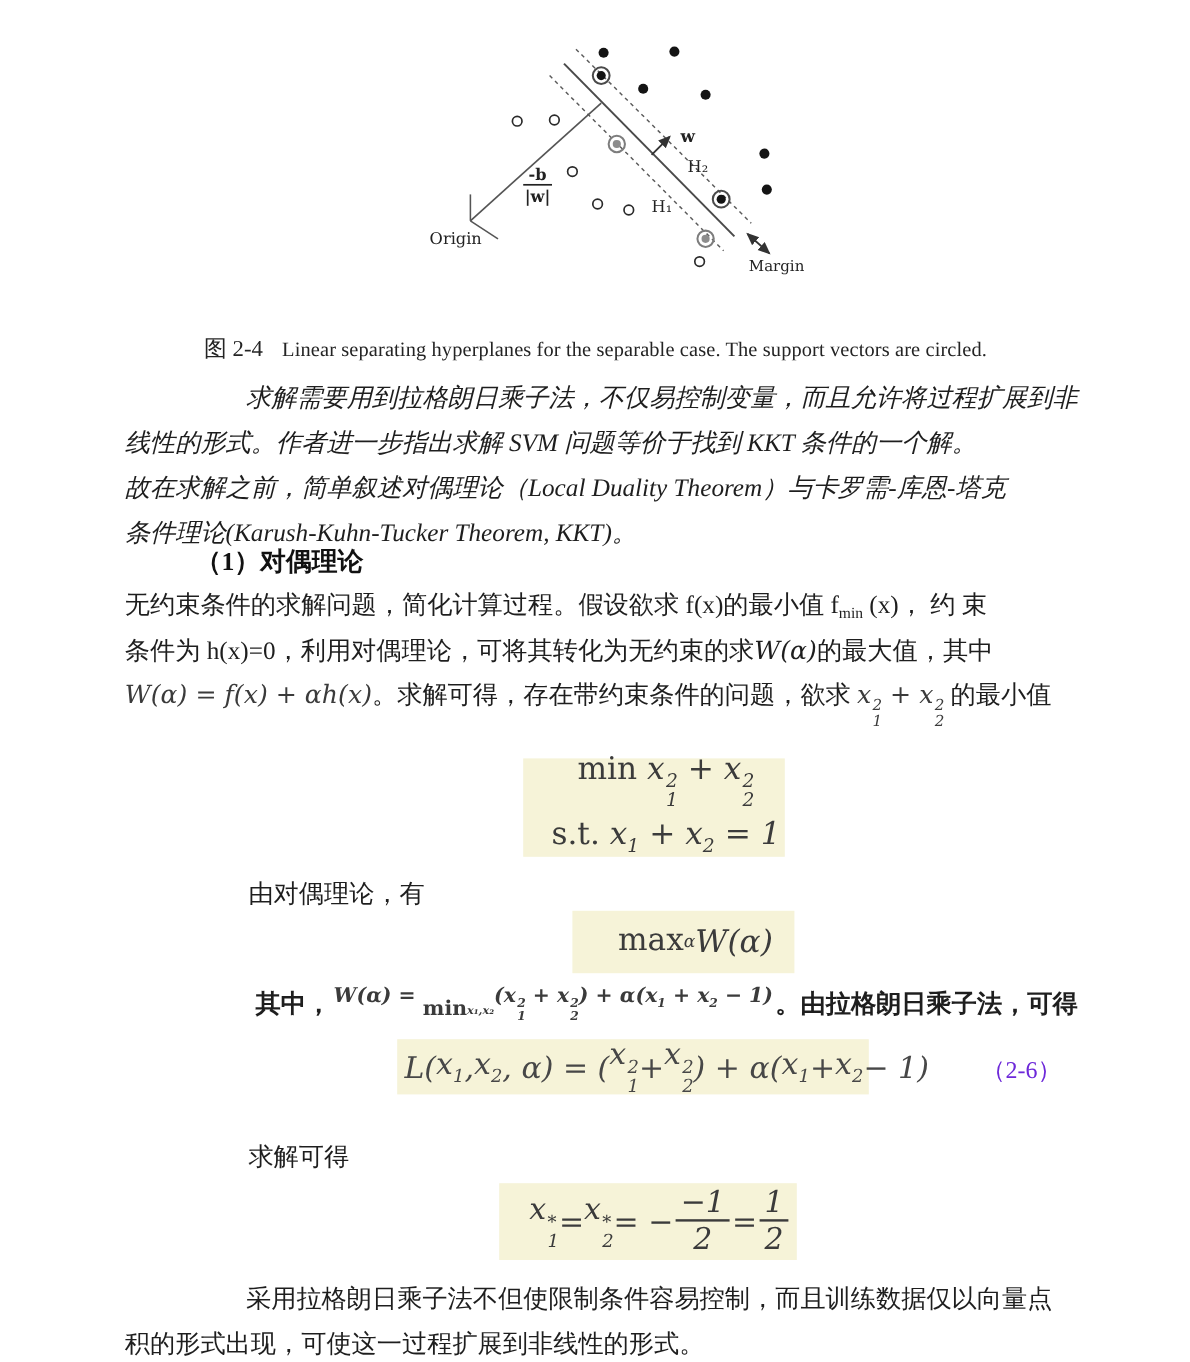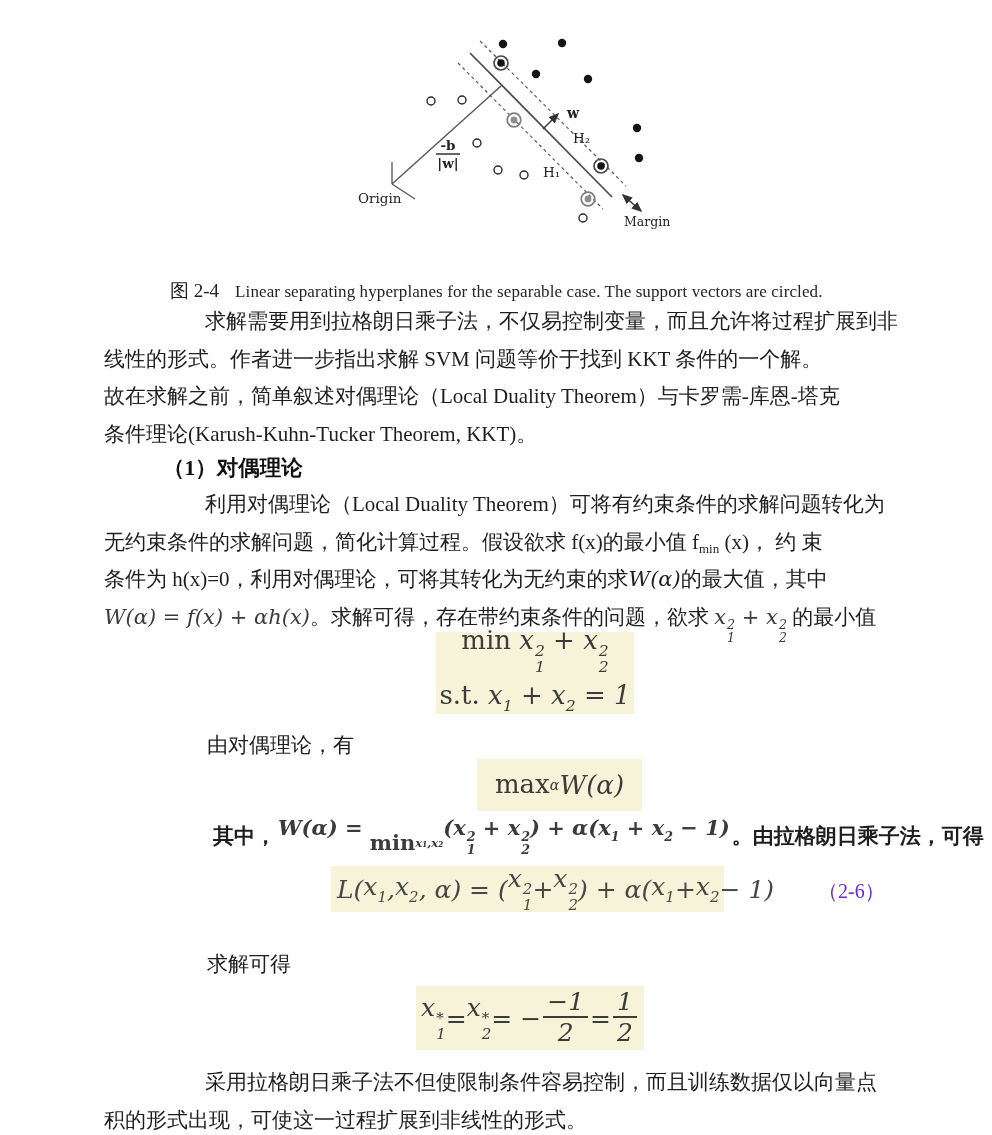--- a/index.html
+++ b/index.html
@@ -17,21 +17,21 @@
   .para{position:absolute;left:104px;width:810px;font-size:21px;color:#1e1e1e;}
   .pline{height:37.5px;line-height:37.5px;white-space:nowrap;}
   .ind{text-indent:101px;}
   .lead{position:absolute;left:207px;font-size:21px;line-height:26px;white-space:nowrap;color:#1e1e1e;}
   .heading{position:absolute;left:163px;top:453px;font-size:21.5px;font-weight:bold;color:#111;white-space:nowrap;}
   sub.fsub{font-size:13px;vertical-align:-4px;letter-spacing:0;}
   .wit{font-style:italic;font-family:"DejaVu Serif",serif;}
 
   
   .fx{font-family:"DejaVu Serif","Liberation Serif",serif;font-style:italic;color:#3b3b3b;}
-  .hl{background:#f6f3d8;}
+  .hl{background:#f6f3d8;padding-left:20px;}
   .fx-rm{font-style:normal;}
   .fx-b{white-space:nowrap;}
   .fx-ss{display:inline-flex;flex-direction:column;font-size:60%;line-height:1.05;vertical-align:-0.45em;margin-left:1px;text-align:left;}
   .fx-subo{font-size:60%;vertical-align:-0.45em;}
   .fx-frac{display:inline-flex;flex-direction:column;text-align:center;vertical-align:-0.75em;margin:0 2px;}
   .fx-num{display:block;padding:0 4px 1px 4px;border-bottom:2px solid #3b3b3b;line-height:1.05;}
   .fx-den{display:block;line-height:1.1;padding-top:1px;}
   .fx-un{display:inline-flex;flex-direction:row;align-items:center;vertical-align:-0.7em;}
   .fx-un .b{font-style:normal;line-height:1.05;}
   .fx-un .u{font-size:55%;line-height:1;font-style:italic;margin-top:1px;}
@@ -41,21 +41,21 @@
   .fblock-min .row{line-height:40px;white-space:nowrap;}
   .fblock-max{position:absolute;left:477px;top:759px;width:165px;height:52px;
       display:flex;align-items:center;justify-content:center;font-size:26px;white-space:nowrap;}
   .fblock-L{position:absolute;left:331px;top:866px;width:393px;height:46px;
       display:flex;align-items:center;padding-left:6px;box-sizing:border-box;font-size:25px;white-space:nowrap;color:#474747;}
   .eqnum{position:absolute;left:818px;top:878px;font-size:20px;color:#6d28d9;white-space:nowrap;}
   .fblock-sol{position:absolute;left:416px;top:986px;width:228px;height:64px;
       display:flex;align-items:center;justify-content:center;font-size:25px;white-space:nowrap;}
   .qline{position:absolute;left:213px;top:812px;height:48px;display:flex;align-items:center;
       font-size:21px;white-space:nowrap;color:#1e1e1e;font-weight:bold;}
-  .qline .fx{font-size:21px;margin:0 2px;}
+  .qline .fx{font-size:17px;margin:0 2px;}
 </style>
 </head>
 <body>
 
 <div class="page">
 
   <svg class="fig" id="fig-svg" viewBox="0 0 360 230">
     <defs>
       <marker id="ah" markerWidth="8" markerHeight="8" refX="6" refY="3" orient="auto">
         <path d="M0,0 L7,3 L0,6 z" fill="#333"></path>
@@ -114,31 +114,30 @@
         <circle cx="258" cy="184" r="3.4" fill="#8d8d8d"></circle>
         <circle cx="258" cy="184" r="6.8" fill="none" stroke="#7d7d7d" stroke-width="1.7"></circle>
       </g>
   </svg>
 
   <div class="caption">
     <span class="lab">图 2-4</span>
     <span class="txt">Linear separating hyperplanes for the separable case. The support vectors are circled.</span>
   </div>
 
-  <div class="para" style="top:303px;">
+  <div class="para" style="top:313px;font-style:italic;">
     <div class="pline ind">求解需要用到拉格朗日乘子法，不仅易控制变量，而且允许将过程扩展到非</div>
     <div class="pline">线性的形式。作者进一步指出求解 SVM 问题等价于找到 KKT 条件的一个解。</div>
     <div class="pline">故在求解之前，简单叙述对偶理论（Local Duality Theorem）与卡罗需-库恩-塔克</div>
     <div class="pline">条件理论(Karush-Kuhn-Tucker Theorem, KKT)。</div>
   </div>
 
   <div class="heading">（1）对偶理论</div>
 
   <div class="para" style="top:486px;">
-    <div class="pline ind">利用对偶理论（Local Duality Theorem）可将有约束条件的求解问题转化为</div>
     <div class="pline"><span>无约束条件的求解问题，简化计算过程。假设欲求 f(x)的最小值 f</span><sub class="fsub">min</sub><span> (x)， 约 束</span></div>
     <div class="pline"><span>条件为 h(x)=0，利用对偶理论，可将其转化为无约束的求</span><span class="wit">W(α)</span><span>的最大值，其中</span></div>
     <div class="pline"><span class="fx" style="font-size:21px;"><span>W(α) = f(x) + αh(x)</span></span><span>。求解可得，存在带约束条件的问题，欲求 </span><span class="fx" style="font-size:21px;"><span class="fx-b"><span>x</span><span class="fx-ss">
               <span>2</span>
               <span>1</span>
             </span></span><span> + </span><span class="fx-b"><span>x</span><span class="fx-ss">
               <span>2</span>
               <span>2</span>
             </span></span></span><span> 的最小值</span></div>
   </div>

